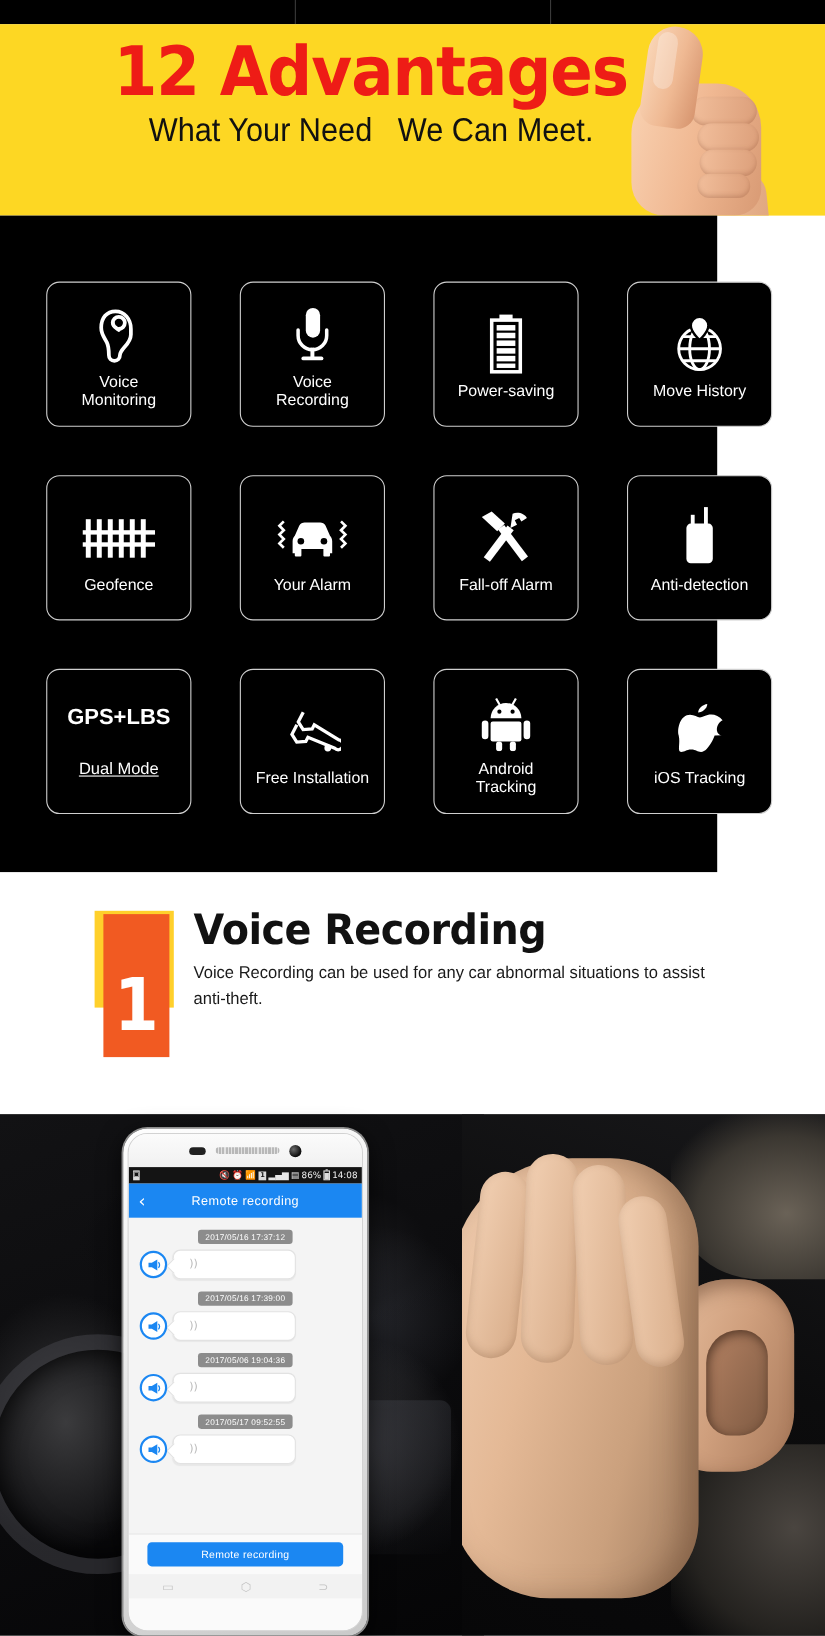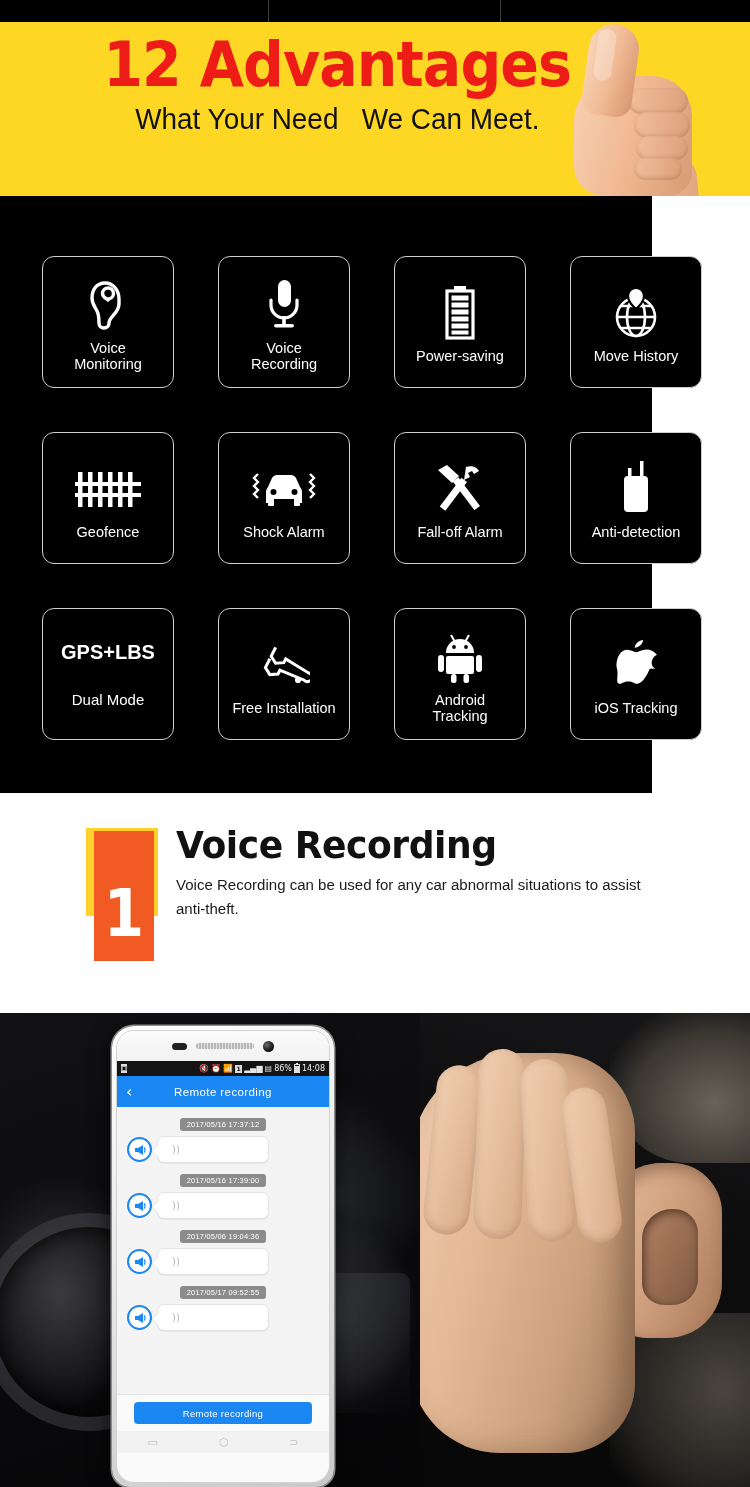--- a/index.html
+++ b/index.html
@@ -84,21 +84,21 @@
     width:132px; height:132px; border:1.5px solid #cfcfcf; border-radius:12px;
     display:flex; flex-direction:column; align-items:center; justify-content:center;
     background:#000;
   }
   .cell-ico { height:66px; display:flex; align-items:center; justify-content:center; }
   .cell-lbl {
     color:#fff; font-size:14.5px; line-height:1.12; text-align:center;
     padding:0 3px; white-space:pre-line; margin-top:2px;
   }
   .cell-lbl.big { font-size:20px; font-weight:bold; }
-  .cell-lbl.sub { font-size:15px; margin-top:28px; }
+  .cell-lbl.sub { font-size:15px; margin-top:28px;text-decoration:underline; }
 
   
   .white-sec {
     position:absolute; left:0; top:793px; width:750px; height:220px;
     background:#fff;
   }
   .badge-wrap { position:absolute; left:86px; top:35px; width:72px; height:135px; }
   .badge-yellow {
     position:absolute; left:0; top:0; width:72px; height:88px; background:#ffd02b;
   }
@@ -395,21 +395,21 @@
         <svg width="72" height="46" viewBox="0 0 72 46" fill="#fff">
           <path d="M18 26c0-2 1-4 2-5l4-9c1-2 3-3 5-3h14c2 0 4 1 5 3l4 9c1 1 2 3 2 5v11h-7v-4H25v4h-7V26z"></path>
           <rect x="20" y="32" width="6" height="8" rx="1"></rect>
           <rect x="46" y="32" width="6" height="8" rx="1"></rect>
           <circle cx="25.5" cy="26" r="3" fill="#000"></circle>
           <circle cx="46.5" cy="26" r="3" fill="#000"></circle>
           <path d="M10 8l-4 4 4 4-4 4 4 4-4 4 4 4" fill="none" stroke="#fff" stroke-width="2.4"></path>
           <path d="M62 8l4 4-4 4 4 4-4 4 4 4-4 4" fill="none" stroke="#fff" stroke-width="2.4"></path>
         </svg>
       </div>
-      <div class="cell-lbl">Shock Alarm</div>
+      <div class="cell-lbl">Your Alarm</div>
     </div>
 
     <div class="cell">
       <div class="cell-ico">
         <svg width="56" height="54" viewBox="0 0 56 54" fill="#fff">
           <g transform="rotate(0 28 27)">
             <path d="M6 8l9-5 12 11-7 7z"></path>
             <rect x="18" y="14" width="7" height="36" transform="rotate(37 21 32)"></rect>
             <path d="M34 5c5-2 11 0 13 4l-5 3-2-3-4 2 2 4-6 3z"></path>
             <rect x="31" y="14" width="7" height="36" transform="rotate(-37 34 32)"></rect>

